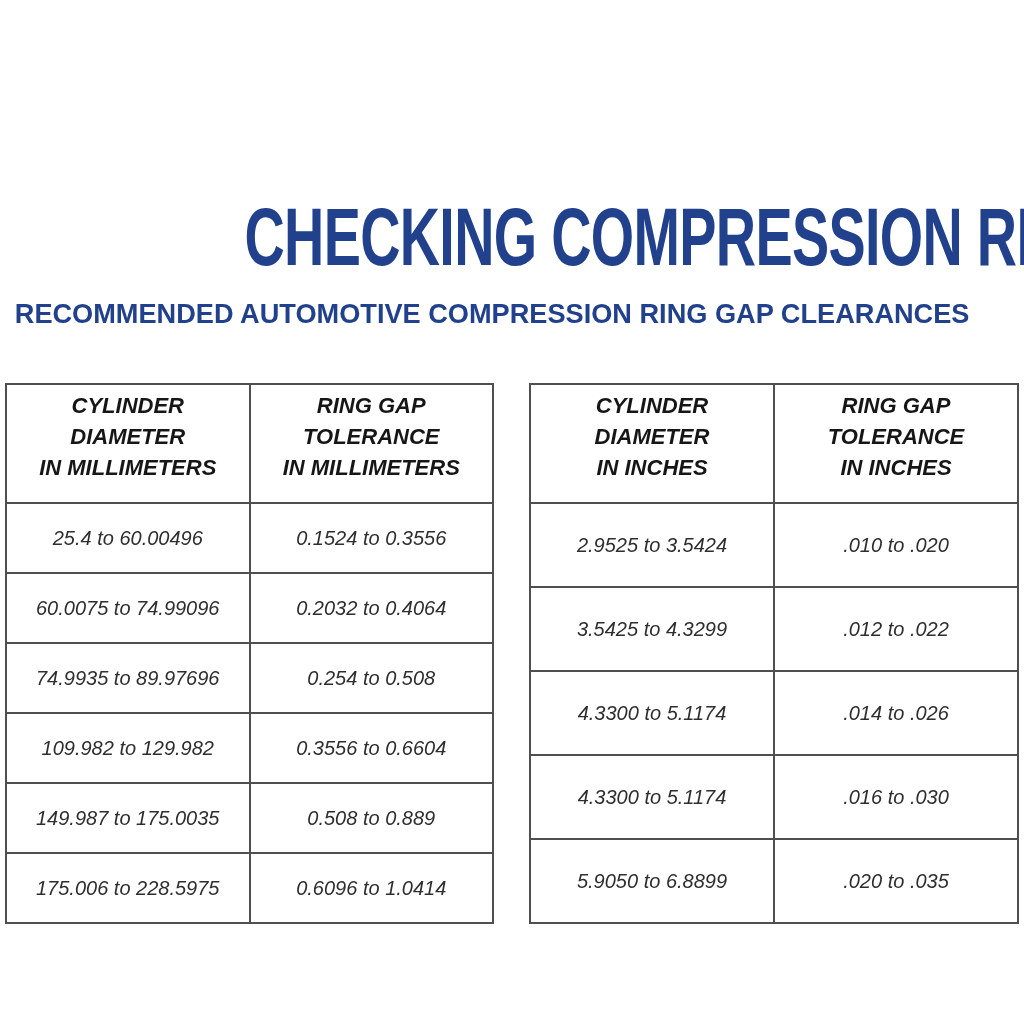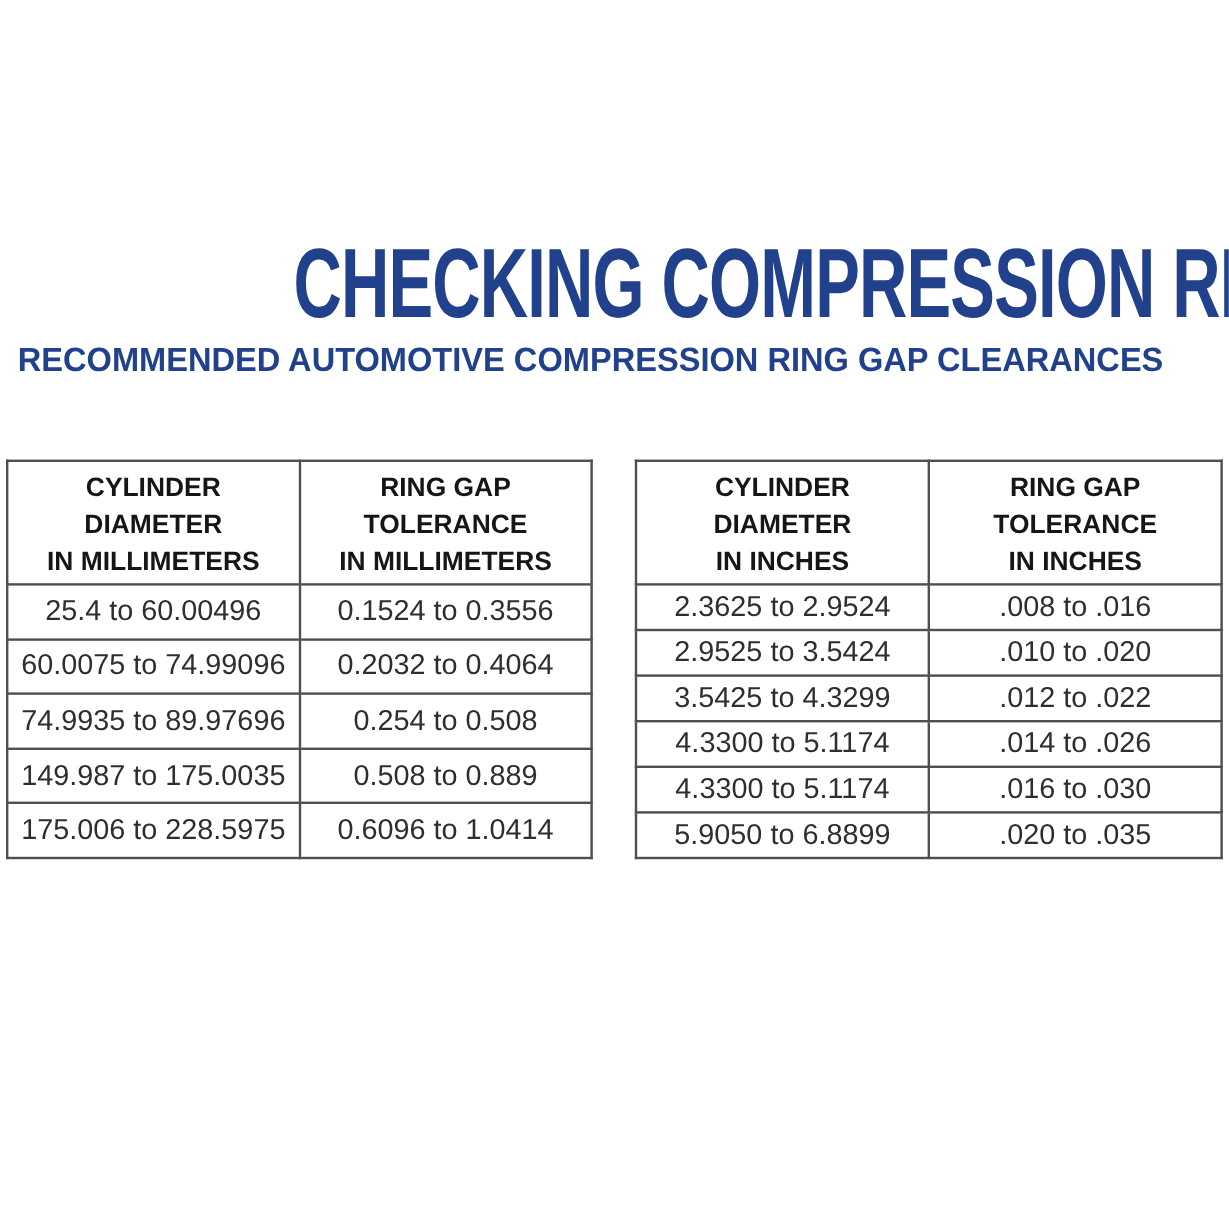--- a/index.html
+++ b/index.html
@@ -17,21 +17,21 @@
   }
   .title-text {
     display: inline-block;
     font-size: 82px; line-height: 1; font-weight: bold;
     letter-spacing: -1px;
     color: var(--accent);
     transform: scaleX(0.68);
     transform-origin: center;
   }
   .subtitle-wrap {
-    position: absolute; top: 285px; left: 0; width: 891px;
+    position: absolute; top: 299px; left: 0; width: 891px;
     text-align: center; white-space: nowrap;
   }
   .subtitle-text {
     display: inline-block;
     font-size: 28px; line-height: 1.1; font-weight: bold;
     letter-spacing: 0px;
     color: var(--accent);
     transform: scaleX(0.97);
     transform-origin: center;
   }
@@ -45,34 +45,35 @@
     table-layout: fixed;
     background: #fff;
     border: 2px solid var(--rule);
   }
   table.gap-table.metric { width: 489px; }
   table.gap-table.inches { width: 490px; }
   table.gap-table th, table.gap-table td {
     border: 2px solid var(--rule);
     text-align: center;
     vertical-align: middle;
-    padding: 0;
+    padding: 16px;
     overflow: hidden;
+    font-style: italic;
   }
   table.gap-table th {
     height: 99px;
     font-size: 22px;
     line-height: 31px;
     font-weight: bold;
     color: #161616;
     padding-top: 2px;
   }
   table.gap-table td {
     height: 36px;
-    font-size: 24px;
+    font-size: 20px;
     font-weight: normal;
     color: #2e2e2e;
   }
   .hline { display: block; }
 </style>
 </head>
 <body>
 
 <div class="page">
 
@@ -108,20 +109,24 @@
           </tr>
           <tr>
             <td>60.0075 to 74.99096</td>
             <td>0.2032 to 0.4064</td>
           </tr>
           <tr>
             <td>74.9935 to 89.97696</td>
             <td>0.254 to 0.508</td>
           </tr>
           <tr>
+            <td>109.982 to 129.982</td>
+            <td>0.3556 to 0.6604</td>
+          </tr>
+          <tr>
             <td>149.987 to 175.0035</td>
             <td>0.508 to 0.889</td>
           </tr>
           <tr>
             <td>175.006 to 228.5975</td>
             <td>0.6096 to 1.0414</td>
           </tr>
         </tbody>
     </table>
 
@@ -135,24 +140,20 @@
           </th>
           <th>
             <span class="hline">RING GAP</span>
             <span class="hline">TOLERANCE</span>
             <span class="hline">IN INCHES</span>
           </th>
         </tr>
       </thead>
       <tbody>
           <tr>
-            <td>2.3625 to 2.9524</td>
-            <td>.008 to .016</td>
-          </tr>
-          <tr>
             <td>2.9525 to 3.5424</td>
             <td>.010 to .020</td>
           </tr>
           <tr>
             <td>3.5425 to 4.3299</td>
             <td>.012 to .022</td>
           </tr>
           <tr>
             <td>4.3300 to 5.1174</td>
             <td>.014 to .026</td>

